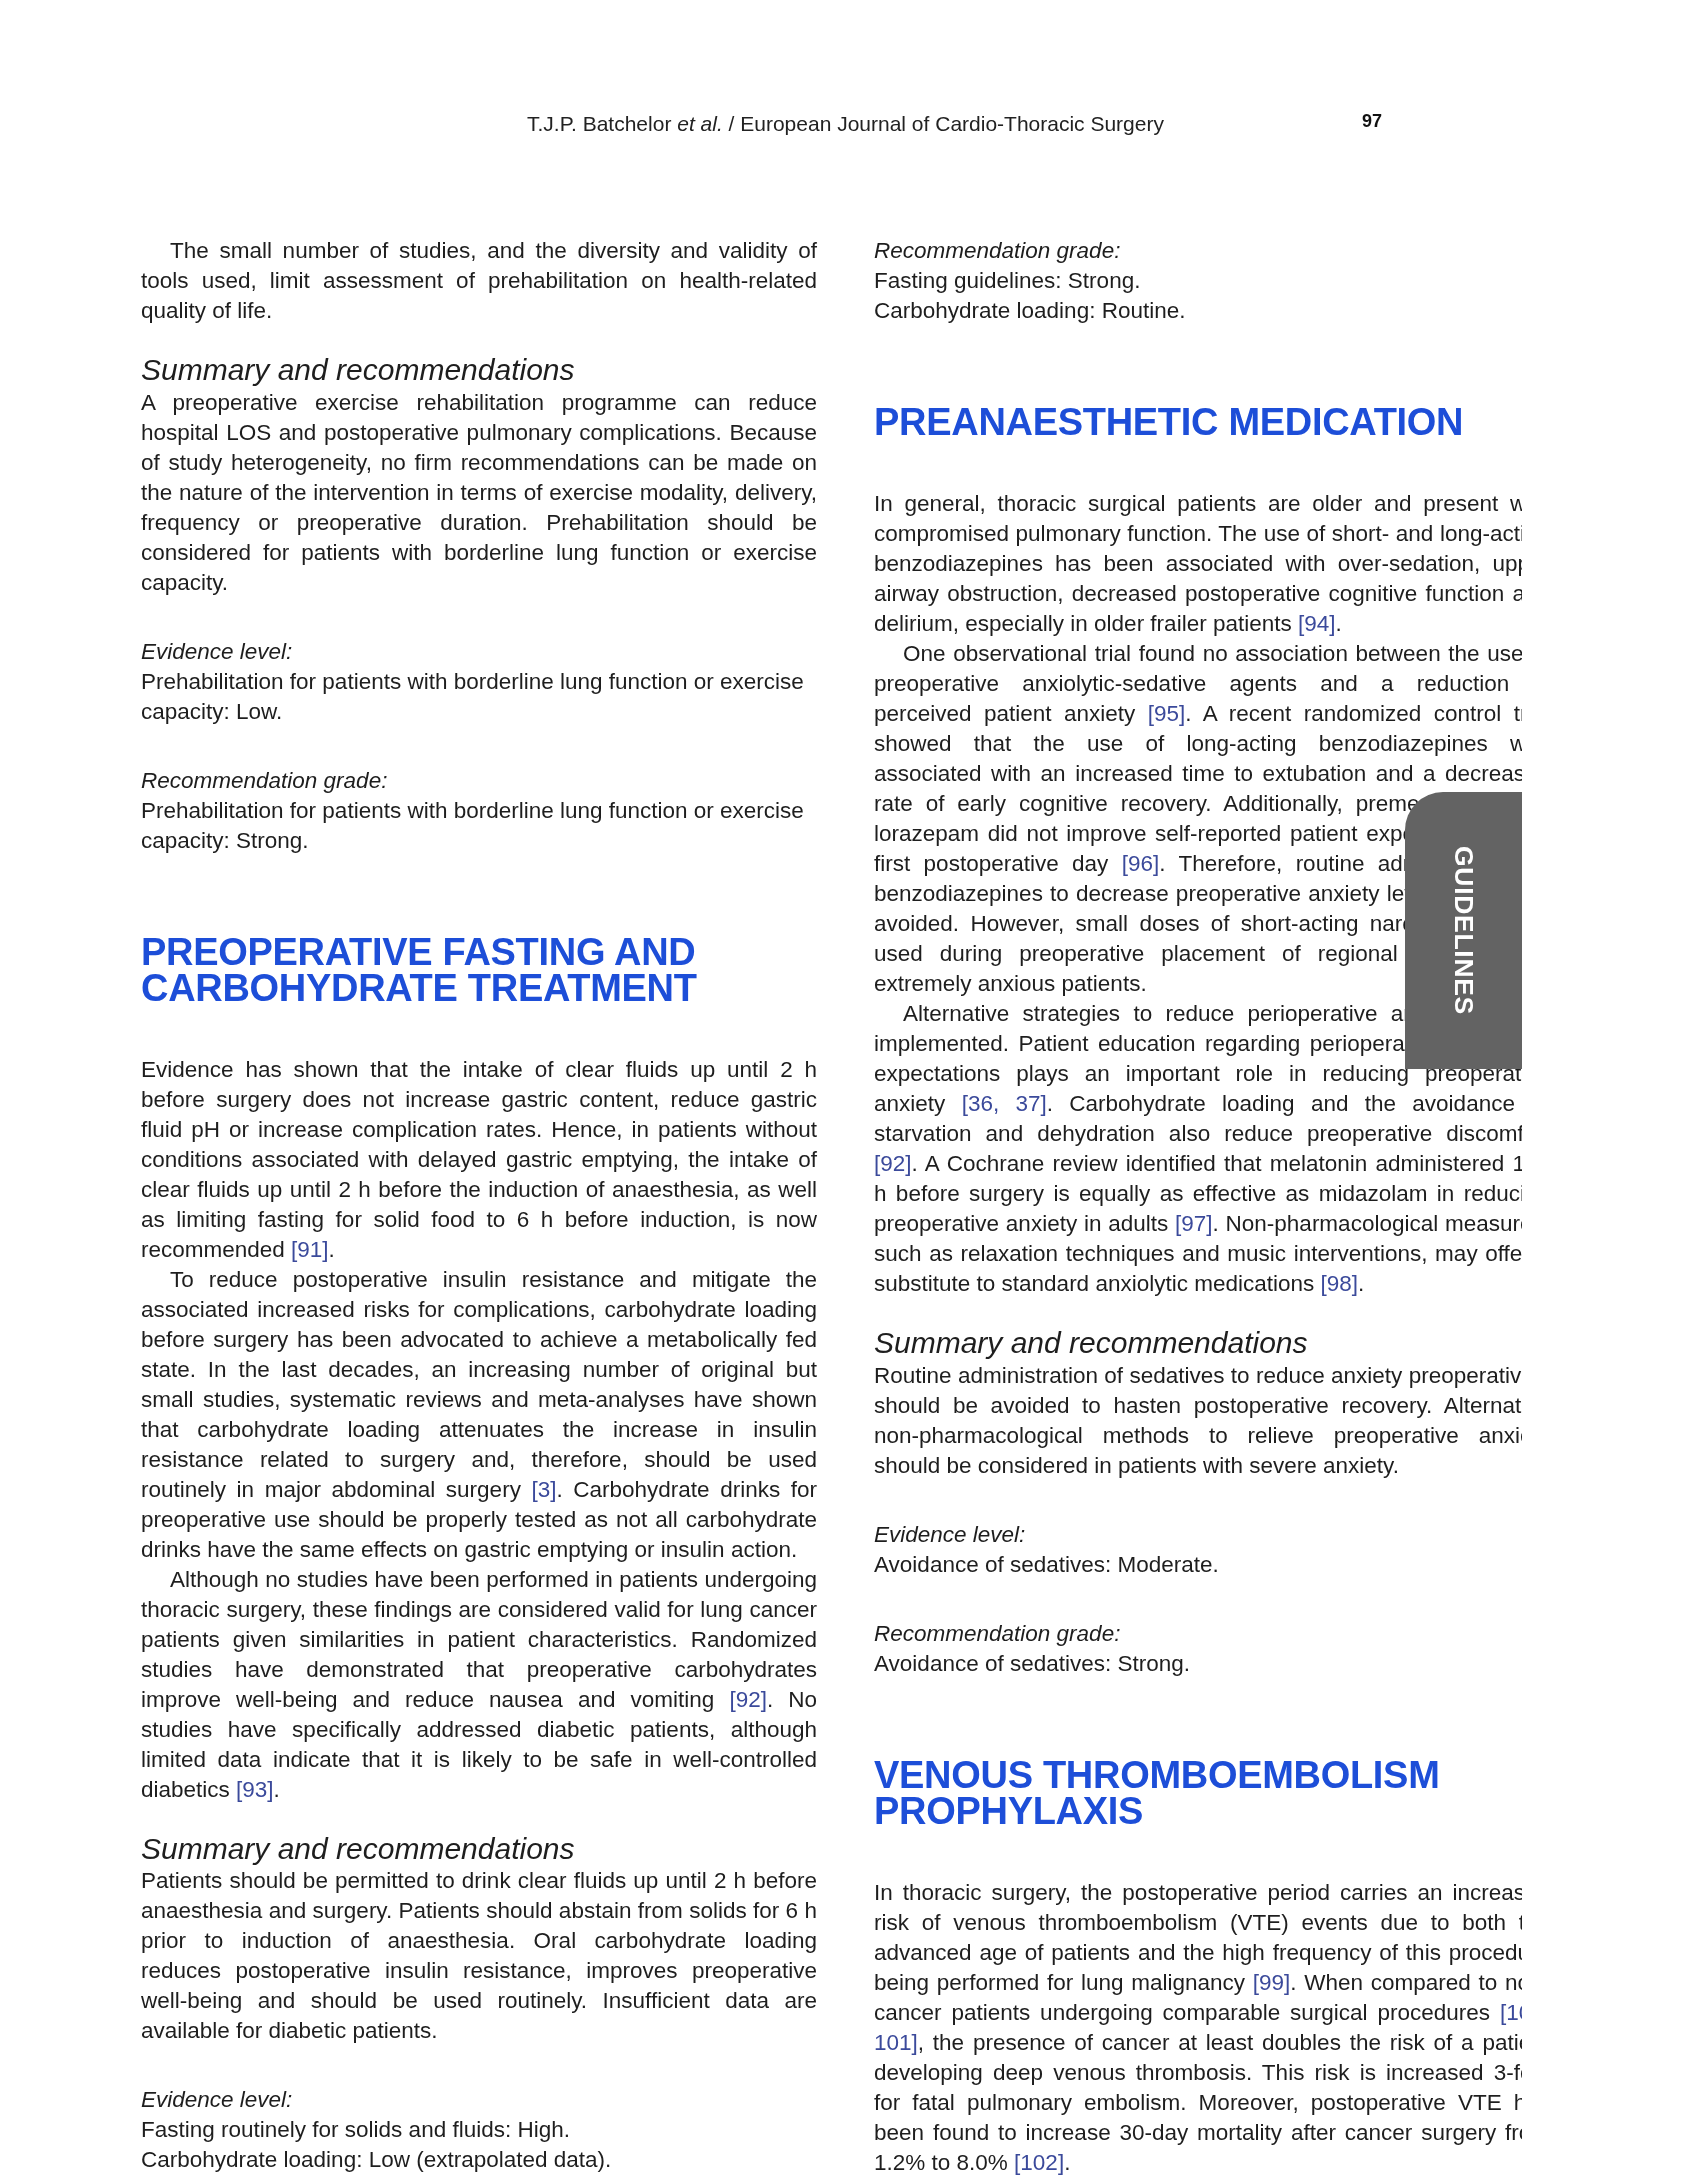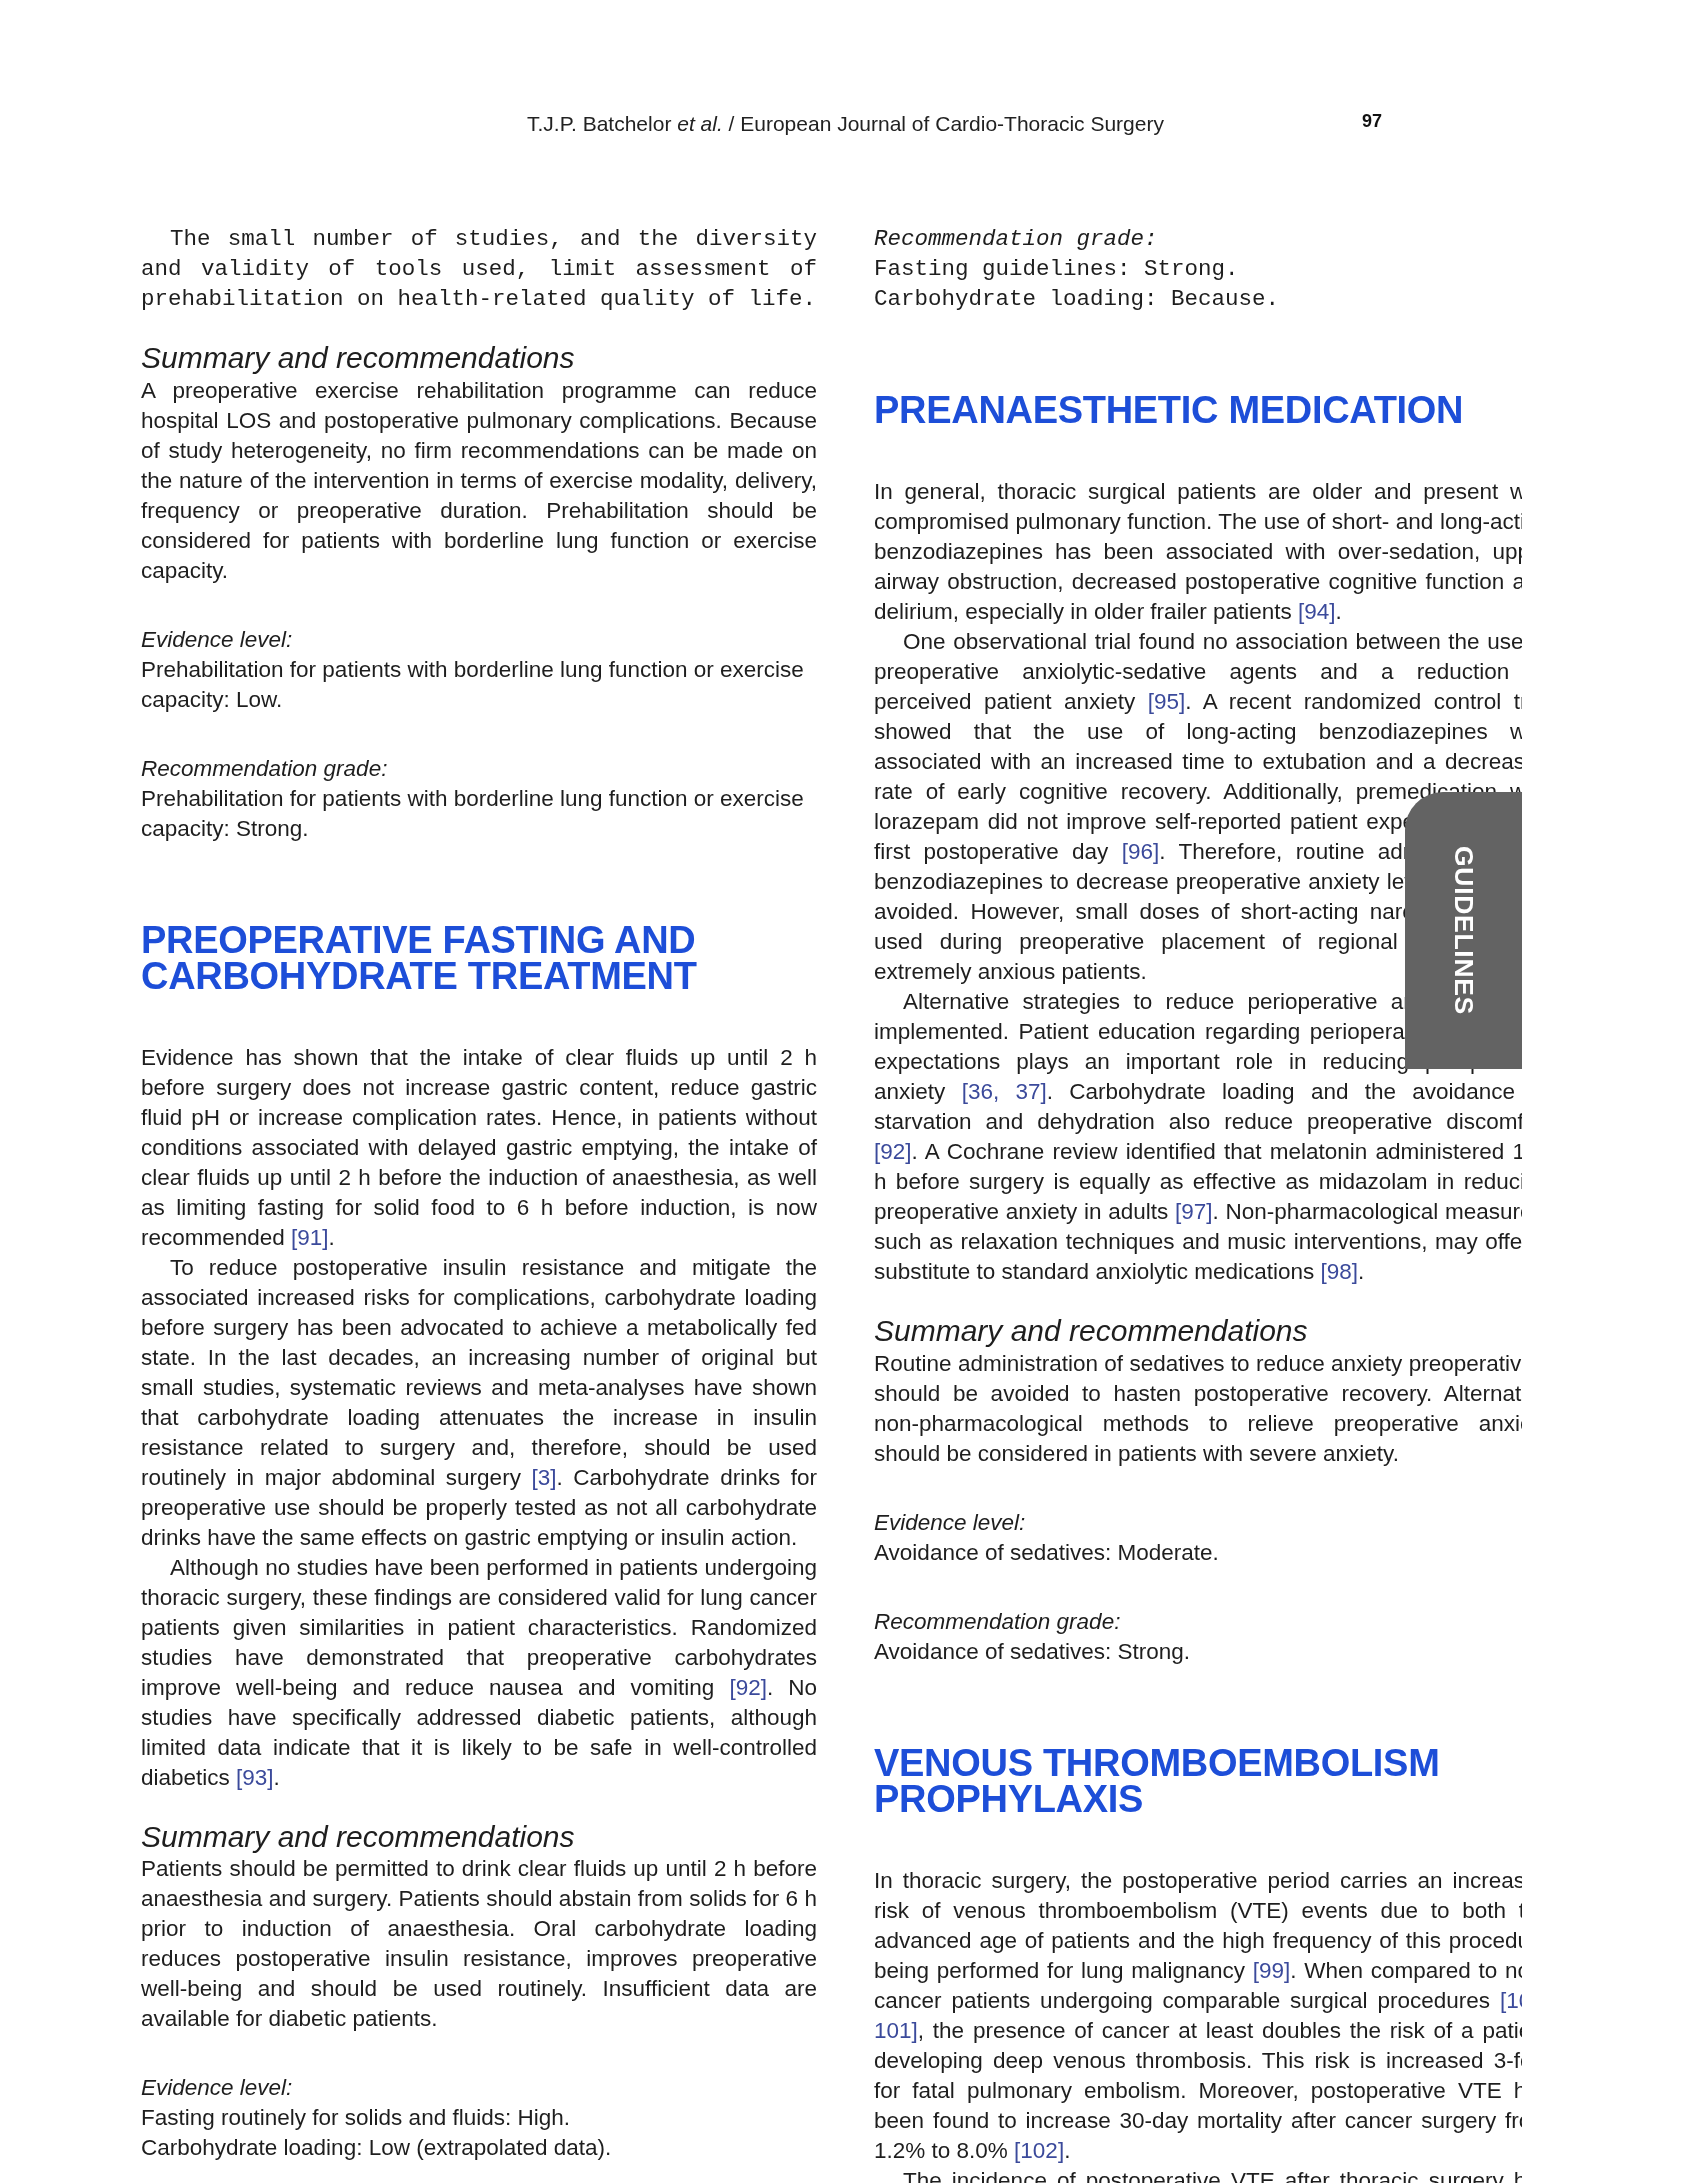--- a/index.html
+++ b/index.html
@@ -66,21 +66,21 @@
     font-style:italic;
     margin:29px 0 2.7px 0;
     text-align:left;
   }
   .labelblock{margin-top:39px;}
   .labelblock .flabel{
     font-style:italic;
     text-align:left;
   }
   .labelblock .fline{text-align:left;}
-  .col > :first-child{margin-top:0;font-family:Liberation Mono, monospace;}
+  .col > :first-child{margin-top:12px;}
   .cite{color:var(--cite-color,#3b4a9b);}
   
   .side-tab{
     position:absolute;
     right:0;
     top:792px;
     width:117px;
     height:277px;
     background:var(--tab-bg,#636363);
     border-top-left-radius:38px;
@@ -131,21 +131,21 @@
         <div class="labelblock">
           <div class="flabel">Evidence level:</div>
           <div class="fline">Fasting routinely for solids and fluids: High.</div>
           <div class="fline">Carbohydrate loading: Low (extrapolated data).</div>
         </div>
       </div>
     <div class="col">
         <div class="labelblock">
           <div class="flabel">Recommendation grade:</div>
           <div class="fline">Fasting guidelines: Strong.</div>
-          <div class="fline">Carbohydrate loading: Because.</div>
+          <div class="fline">Carbohydrate loading: Routine.</div>
         </div>
         <div class="sec-heading">PREANAESTHETIC MEDICATION</div>
         <p>In general, thoracic surgical patients are older and present with compromised pulmonary function. The use of short- and long-acting benzodiazepines has been associated with over-sedation, upper airway obstruction, decreased postoperative cognitive function and delirium, especially in older frailer patients <span class="cite">[94]</span>.</p>
         <p class="indent">One observational trial found no association between the use of preoperative anxiolytic-sedative agents and a reduction in perceived patient anxiety <span class="cite">[95]</span>. A recent randomized control trial showed that the use of long-acting benzodiazepines was associated with an increased time to extubation and a decreased rate of early cognitive recovery. Additionally, premedication with lorazepam did not improve self-reported patient experience on the first postoperative day <span class="cite">[96]</span>. Therefore, routine administration of benzodiazepines to decrease preoperative anxiety levels should be avoided. However, small doses of short-acting narcotics may be used during preoperative placement of regional blocks or in extremely anxious patients.</p>
         <p class="indent">Alternative strategies to reduce perioperative anxiety can be implemented. Patient education regarding perioperative goals and expectations plays an important role in reducing preoperative anxiety <span class="cite">[36, 37]</span>. Carbohydrate loading and the avoidance of starvation and dehydration also reduce preoperative discomfort <span class="cite">[92]</span>. A Cochrane review identified that melatonin administered 1–2 h before surgery is equally as effective as midazolam in reducing preoperative anxiety in adults <span class="cite">[97]</span>. Non-pharmacological measures, such as relaxation techniques and music interventions, may offer a substitute to standard anxiolytic medications <span class="cite">[98]</span>.</p>
         <div class="sub-heading">Summary and recommendations</div>
         <p>Routine administration of sedatives to reduce anxiety preoperatively should be avoided to hasten postoperative recovery. Alternative non-pharmacological methods to relieve preoperative anxiety should be considered in patients with severe anxiety.</p>
         <div class="labelblock">
           <div class="flabel">Evidence level:</div>
           <div class="fline">Avoidance of sedatives: Moderate.</div>

